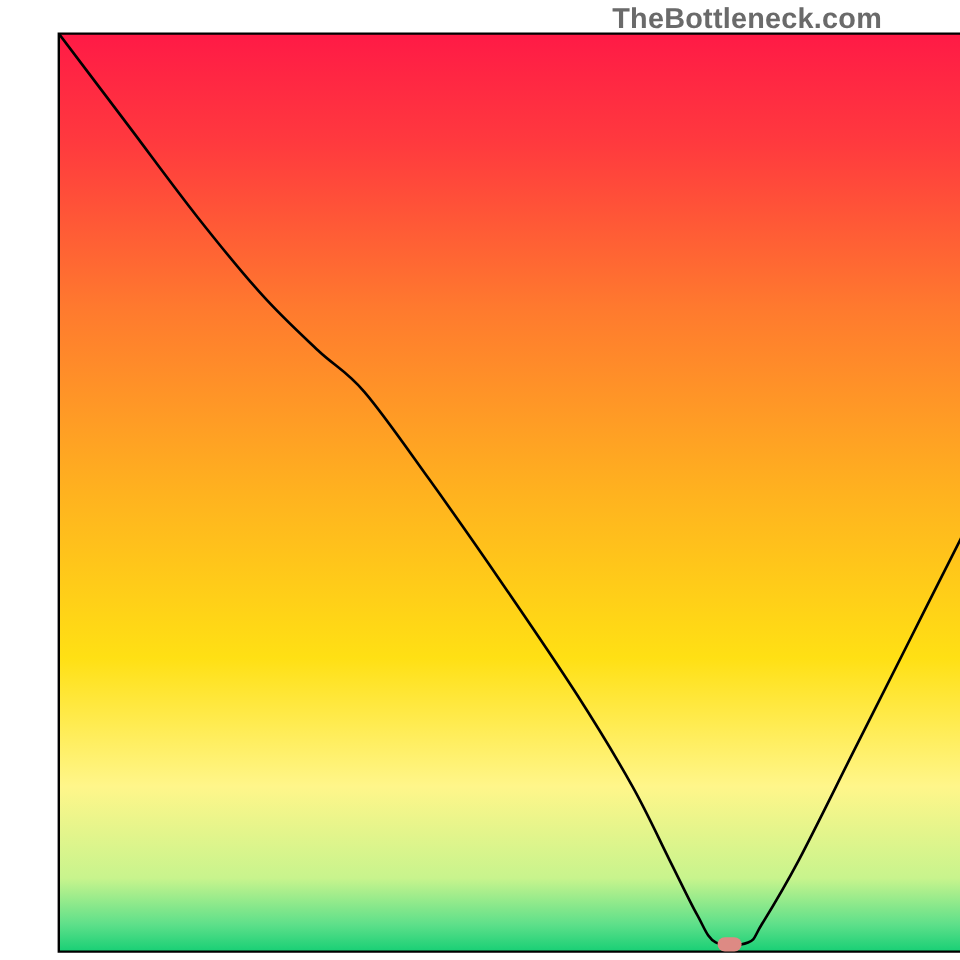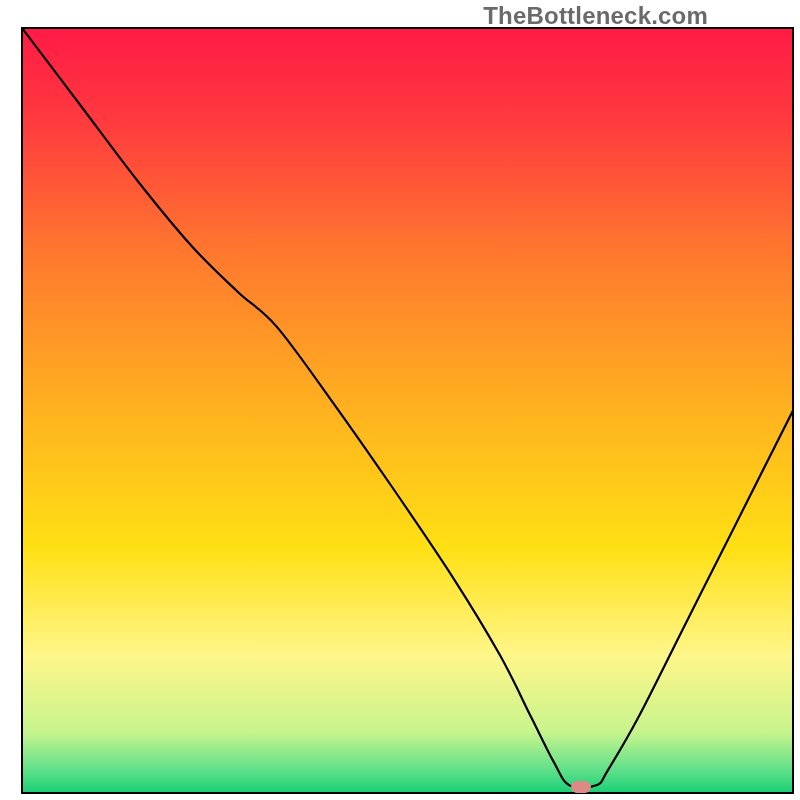--- a/index.html
+++ b/index.html
@@ -7,20 +7,21 @@
     padding: 0;
     width: 800px;
     height: 800px;
     background: #ffffff;
     overflow: hidden;
   }
   .chart-container {
     position: relative;
     width: 716px;
     height: 800px;
+    margin-left: 27px;
   }
   .watermark {
     position: absolute;
     top: 2px;
     right: 8px;
     font-family: Arial, Helvetica, sans-serif;
     font-size: 24px;
     font-weight: 600;
     color: #6a6a6a;
     letter-spacing: 0.2px;

